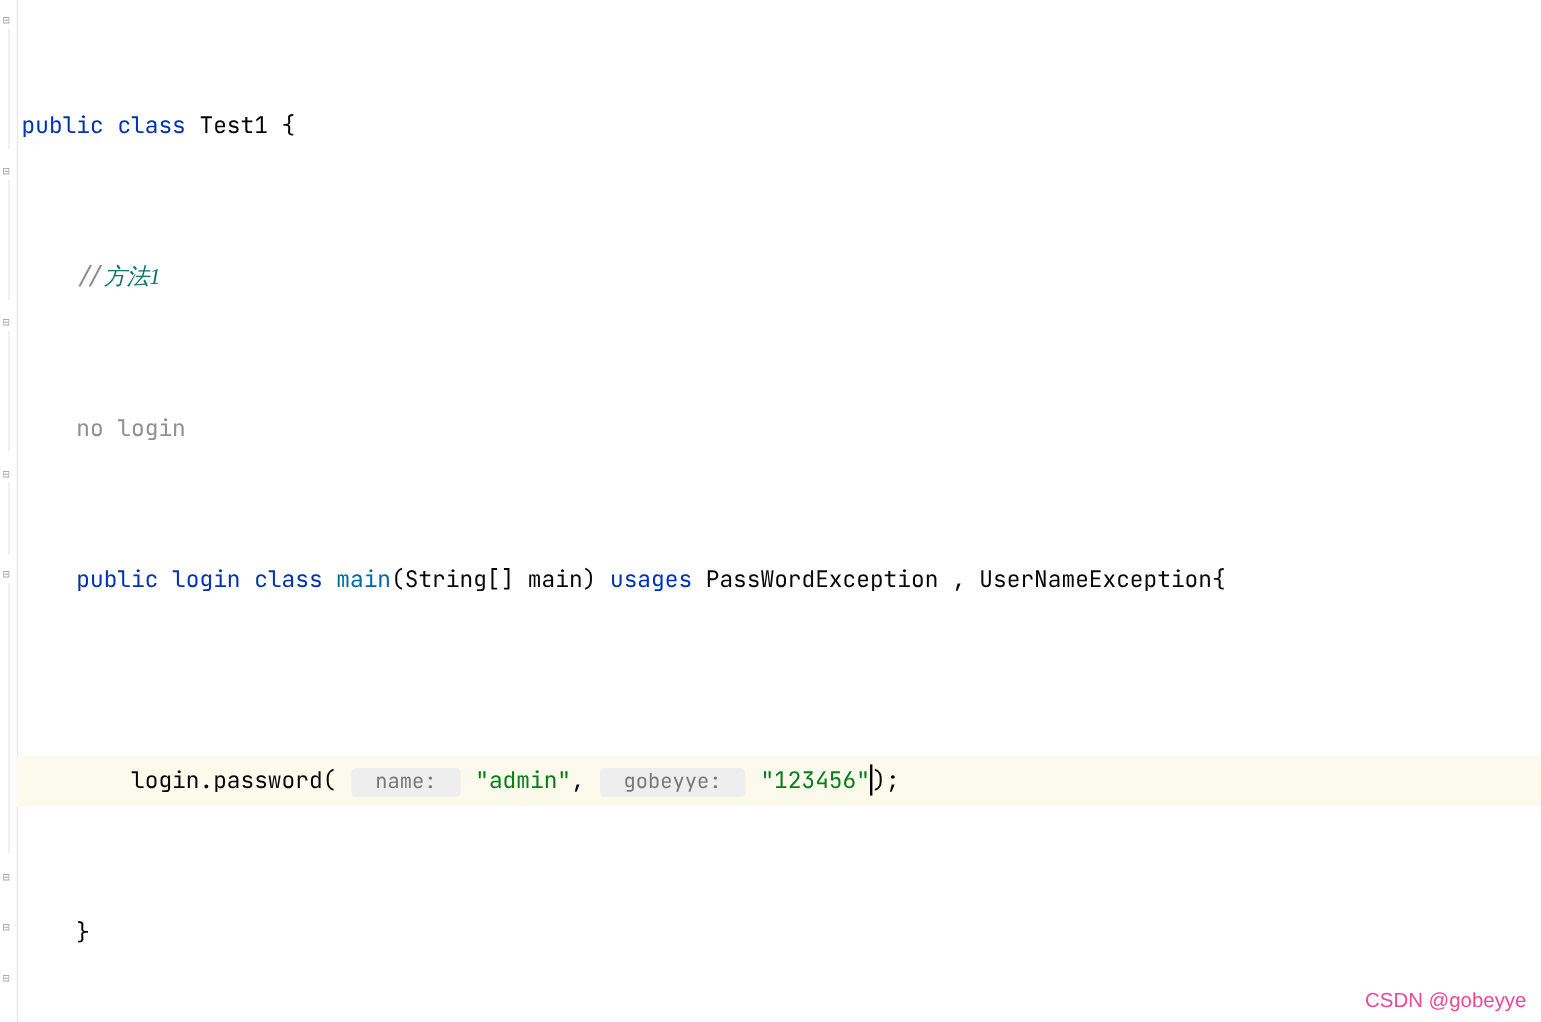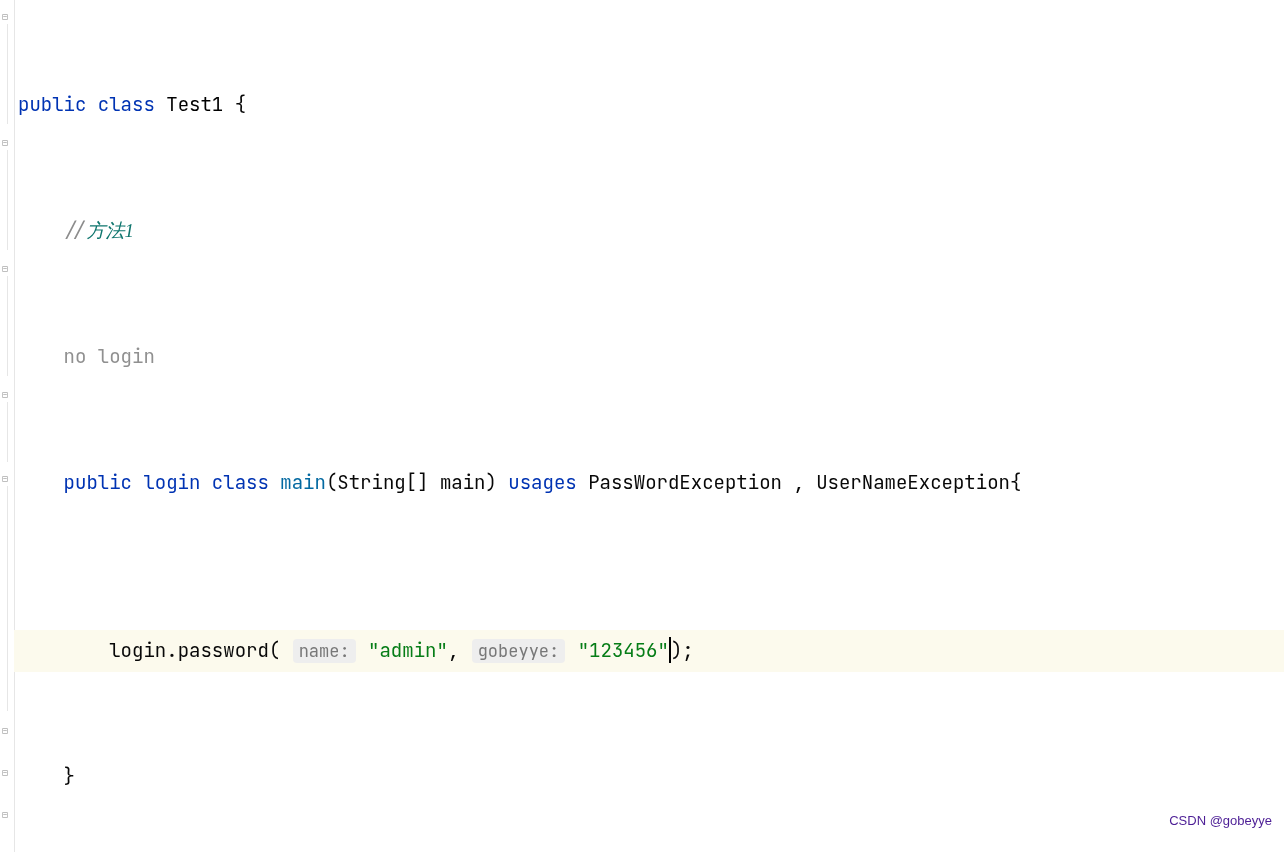--- a/index.html
+++ b/index.html
@@ -51,38 +51,38 @@
   .cls { color: #000000; }
   .method-decl { color: #0369a1; }
   .comment-slash { color: #8c8c8c; font-style: italic; }
   .comment-text { color: #0f766e; font-style: italic; font-family: Liberation Serif, serif; }
   .usages { color: #909090; font-style: normal; }
   .str { color: #067d17; }
   .hint {
     background: #eeeeee;
     color: #787878;
     border-radius: 4px;
-    padding: 1px 6px;
+    padding: 1px 20px;
     font-size: 17px;
     margin: 0 1px;
   }
   .cursor {
     display: inline-block;
     width: 2px;
     height: 26px;
     background: #000000;
     vertical-align: middle;
     margin-bottom: 4px;
   }
   .watermark {
     position: absolute;
     right: 12px;
-    bottom: 24px;
-    color: #4c1d95;
-    font-size: 13px;
+    bottom: 8px;
+    color: #ec4899;
+    font-size: 17px;
     font-family: Arial, sans-serif;
     line-height: normal;
   }
   .fold-line {
     position: absolute;
     left: 7px;
     width: 1px;
     background: #e6e6e6;
   }
 </style>

